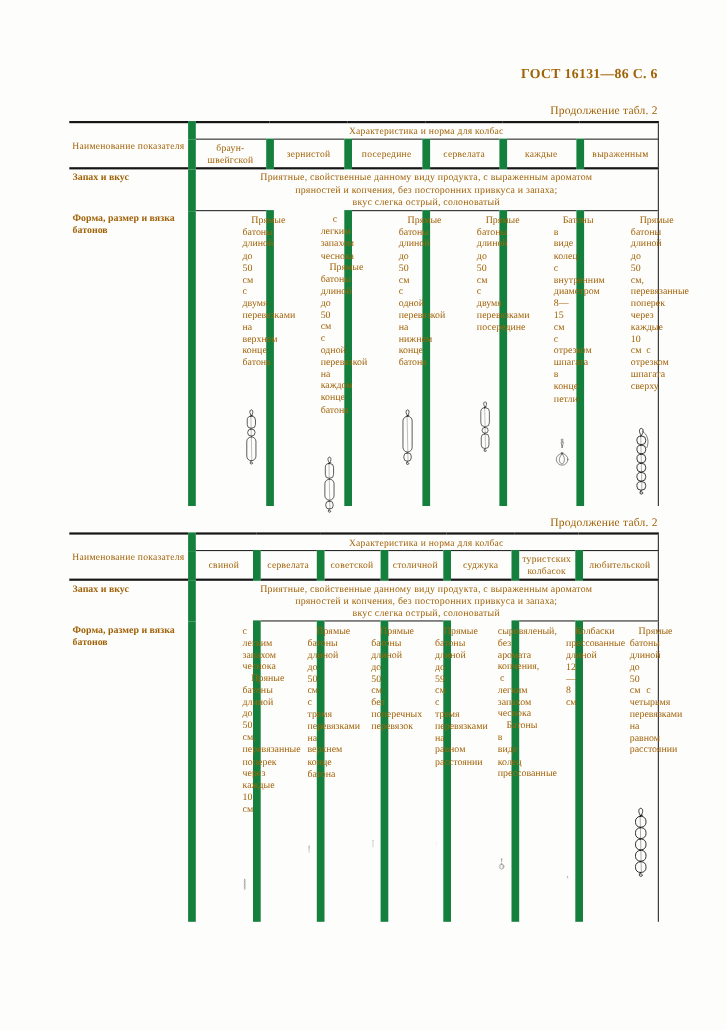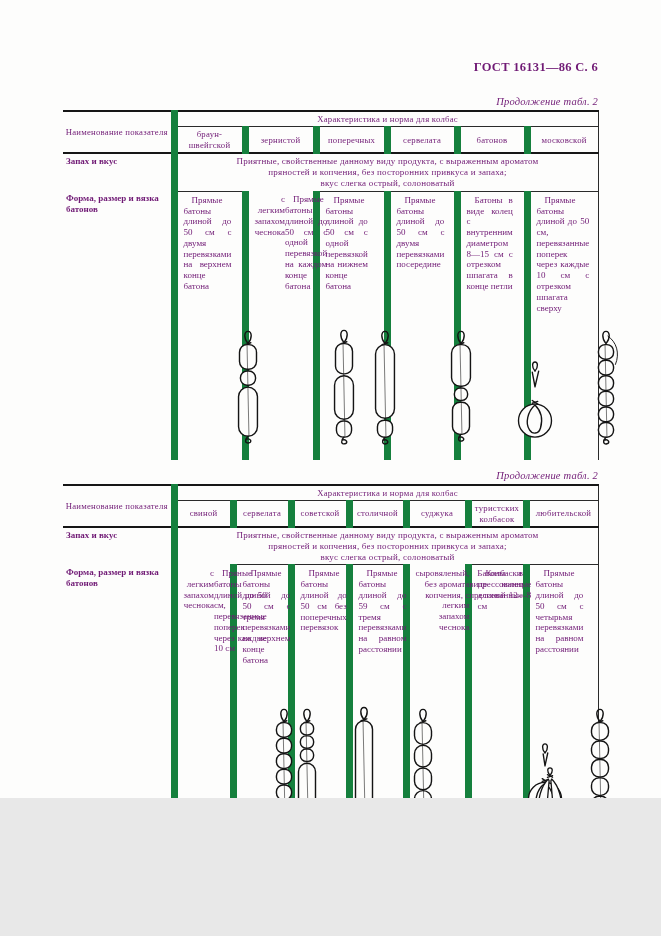--- a/index.html
+++ b/index.html
@@ -1,34 +1,34 @@
 <!DOCTYPE html>
 <html lang="ru"><head>
 <meta charset="utf-8">
 <style>
   html,body{margin:0;padding:0;background:#e8e8e8;}
-  .page{position:relative;width:661px;height:798px;background:#fdfdfc;margin:0 auto;
-        font-family:"Liberation Serif","DejaVu Serif",serif;color:#701a75;overflow:hidden;}
+  .page{position:relative;width:661px;height:936px;background:#fdfdfc;margin:0 auto;
+        font-family:"Liberation Serif","DejaVu Serif",serif;color:#a16207;overflow:hidden;}
   .content{position:absolute;left:63px;top:0;width:535px;}
   .doc-header{padding-top:60px;text-align:right;font-weight:bold;font-size:12.5px;letter-spacing:.3px;}
-  .caption{text-align:right;font-style:italic;font-size:10.5px;margin-top:21px;margin-bottom:3px;letter-spacing:.2px;}
+  .caption{text-align:right;font-size:10.5px;margin-top:21px;margin-bottom:3px;letter-spacing:.2px;}
   .caption2{margin-top:10px;}
   table.gt{border-collapse:collapse;table-layout:fixed;width:535px;border-top:2.5px solid #161616;
            font-size:9px;line-height:1.2;}
   .gt th{font-weight:normal;text-align:center;vertical-align:middle;padding:2px 2px;font-size:8.7px;letter-spacing:.25px;}
   .gt td{vertical-align:top;padding:2px 3px;}
   .vl{border-left:7px solid #15803d;}
   .vr{border-right:1px solid #2a2a2a;}
   .hb1{border-bottom:1px solid #2a2a2a;}
   .hb2{border-bottom:2.5px solid #161616;}
   .sep{border-top:1px solid #2a2a2a;}
   .lbl-cell{padding:3px 4px 0 8px;font-weight:bold;}
   .smell-cell{height:32px;text-align:center;white-space:pre-line;padding-top:3px;letter-spacing:.2px;margin-left:20px;}
   .form-cell{padding:0;}
-  .fw{display:flex;padding:1px 3px 3px;box-sizing:border-box;}
+  .fw{display:flex;flex-direction:column;padding:1px 3px 3px;box-sizing:border-box;margin-left:37px;}
   .fw1{height:264px;}
   .fw2{height:269px;}
   .note{text-align:right;}
   .ftext{text-align:justify;text-indent:8px;}
   .figwrap{margin-top:auto;display:flex;justify-content:center;padding-bottom:3px;}
   .fig{stroke:#141414;fill:none;stroke-width:1.5;stroke-linecap:round;stroke-linejoin:round;}
   .fig .body{fill:#fdfdfc;}
   .fig .twine{stroke-width:.7;opacity:.85;}
 </style>
 </head>
@@ -52,24 +52,24 @@
           <col style="width:71px">
     </colgroup>
     <tbody>
           <tr>
       <th rowspan="2" class="hb2">Наименование показателя</th>
       <th colspan="6" class="vl vr hb1">Характеристика и норма для колбас</th>
     </tr>
     <tr>
       <th class="vl hb2">браун-швейгской</th>
       <th class="vl hb2">зернистой</th>
-      <th class="vl hb2">поперечных</th>
+      <th class="vl hb2">посередине</th>
       <th class="vl hb2">сервелата</th>
-      <th class="vl hb2">батонов</th>
-      <th class="vl vr hb2">московской</th>
+      <th class="vl hb2">каждые</th>
+      <th class="vl vr hb2">выраженным</th>
     </tr>
     <tr>
       <td class="lbl-cell">Запах и вкус</td>
       <td colspan="6" class="vl vr smell-cell">Приятные, свойственные данному виду продукта, с выраженным ароматом
 пряностей и копчения, без посторонних привкуса и запаха;
 вкус слегка острый, солоноватый</td>
     </tr>
     <tr>
       <td class="lbl-cell">Форма, размер и вязка батонов</td>
 

